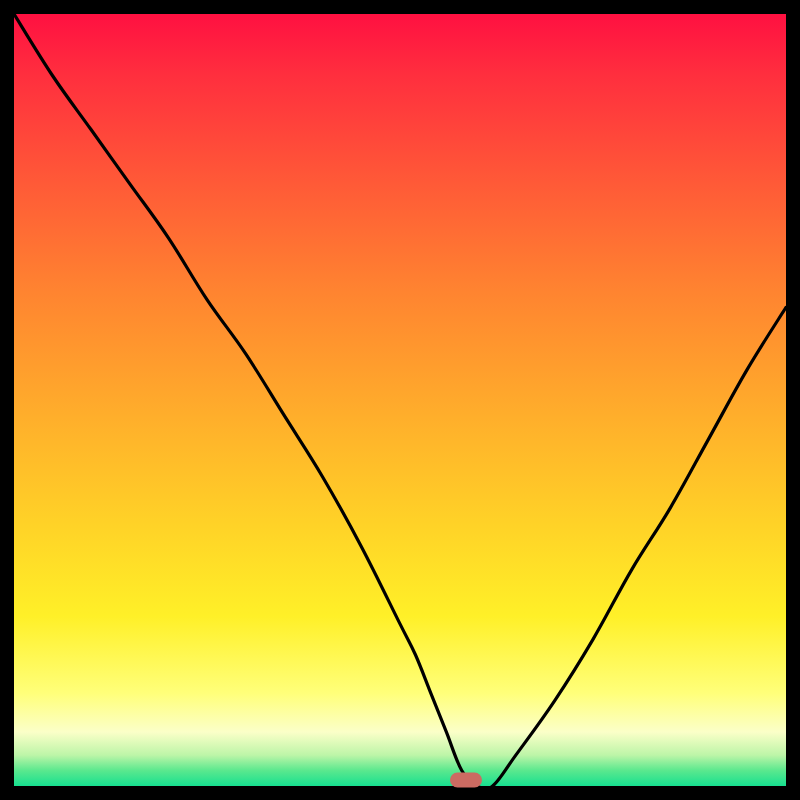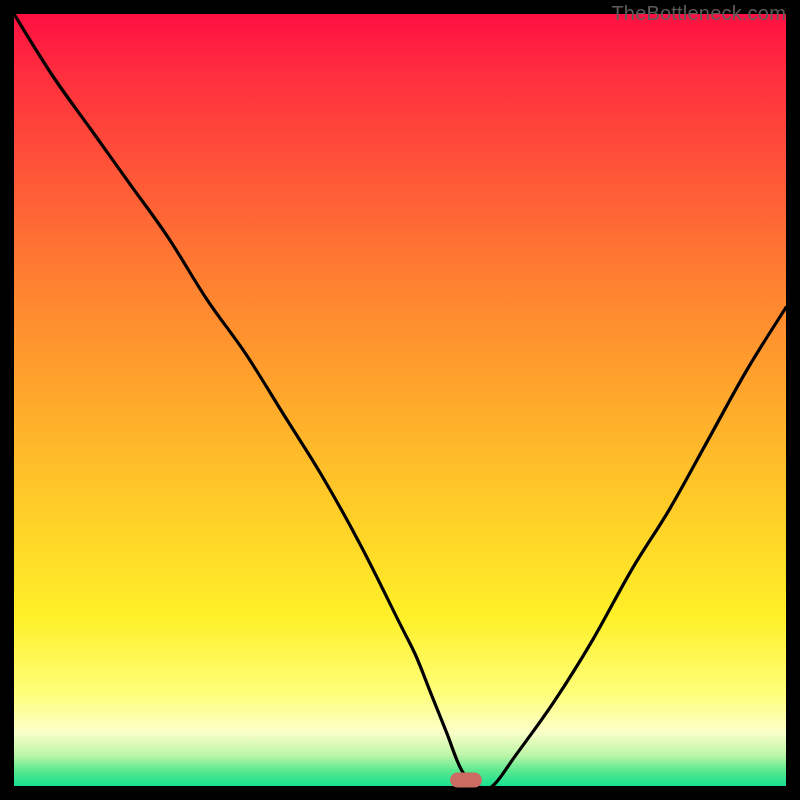--- a/index.html
+++ b/index.html
@@ -71,15 +71,14 @@
   <div class="plot-area">
 
     <svg class="curve" width="772" height="772" viewBox="0 0 772 772">
       <path id="curve-path" fill="none" stroke="#000" stroke-width="3.2" stroke-linecap="round" stroke-linejoin="round" d="M 0 0 C 6.948 11.116799999999998, 24.704 40.91599999999998, 38.6 61.75999999999999 C 52.496 82.604, 63.304 96.34560000000006, 77.2 115.80000000000007 C 91.096 135.2544000000001, 101.904 150.38560000000004, 115.8 169.84000000000003 C 129.696 189.29440000000002, 140.50400000000002 203.036, 154.4 223.88 C 168.296 244.724, 179.104 264.796, 193 285.64 C 206.896 306.484, 217.704 318.83599999999996, 231.6 339.67999999999995 C 245.49599999999998 360.52399999999994, 256.304 379.2064, 270.2 401.44 C 284.096 423.6736, 294.904 439.5768, 308.8 463.2 C 322.696 486.8232, 333.504 506.27760000000006, 347.40000000000003 532.6800000000001 C 361.29600000000005 559.0824, 376.2728 590.4256, 386 609.88 C 395.7272 629.3344, 395.8816 628.2536, 401.44 640.76 C 406.9984 653.2664, 411.32160000000005 665.464, 416.88000000000005 679.36 C 422.43840000000006 693.256, 426.76160000000004 704.0640000000001, 432.32000000000005 717.96 C 437.87840000000006 731.856, 442.2016 746.8327999999999, 447.76 756.56 C 453.3184 766.2872, 457.6416 769.2207999999999, 463.2 772 C 468.7584 774.7792000000001, 471.692 777.5584, 478.64 772 C 485.58799999999997 766.4416, 490.6832 756.4056, 501.8 741.12 C 512.9168 725.8344, 526.504 707.9240000000001, 540.4 687.08 C 554.2959999999999 666.236, 565.104 648.9431999999999, 579 625.3199999999999 C 592.896 601.6967999999999, 603.7040000000001 579.4631999999999, 617.6 555.8399999999999 C 631.496 532.2167999999999, 642.304 517.7031999999999, 656.1999999999999 494.08 C 670.0959999999999 470.4568, 680.9040000000001 449.6128, 694.8000000000001 424.59999999999997 C 708.696 399.58719999999994, 719.504 378.74319999999994, 733.4 355.11999999999995 C 747.2959999999999 331.49679999999995, 765.052 304.4768, 772 293.36"></path>
     </svg>
 
     <div class="marker" id="opt-marker" style="left: 451.62px; top: 765.824px; background: rgb(204, 107, 98);"></div>
 
   </div>
 
-  <div class="watermark">TheBottleneck.com</div>
 
 </div>
 
 </body></html>

